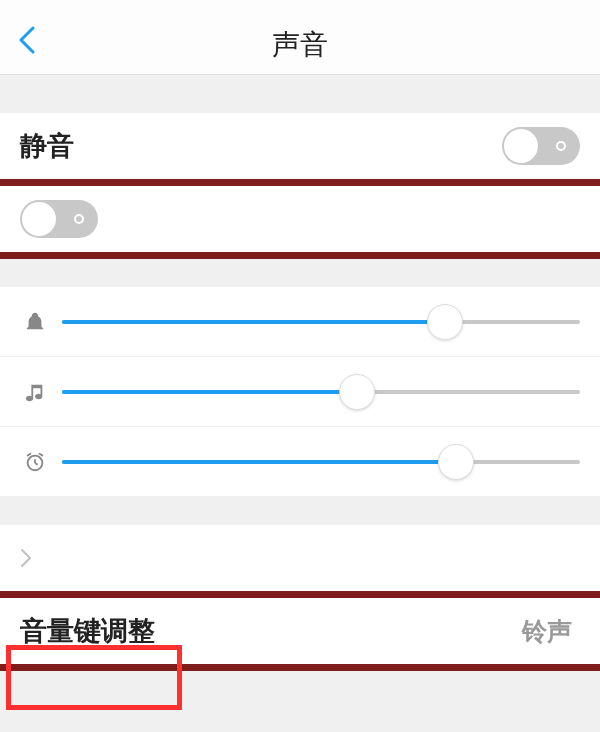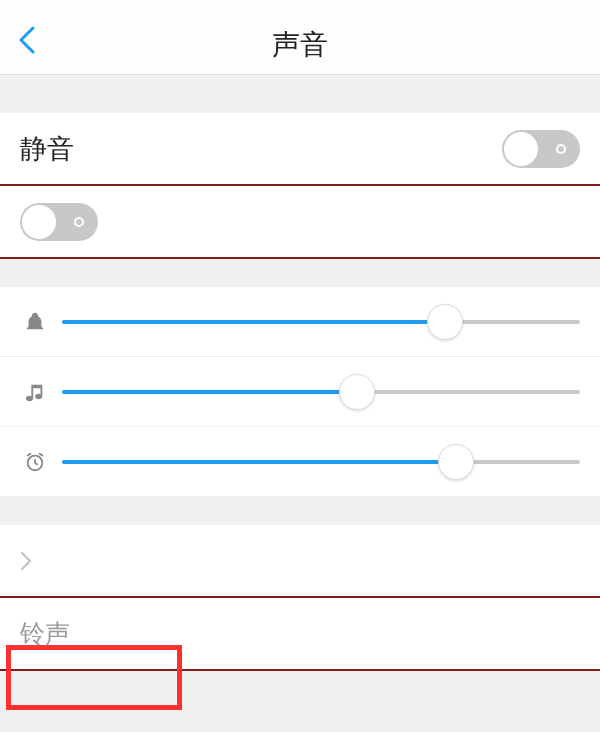--- a/index.html
+++ b/index.html
@@ -35,21 +35,22 @@
       margin-top: 16px;
     }
     .gap { height: 38px; background: #f0f0f0; }
     .gap-sm { height: 28px; background: #f0f0f0; }
     .row {
       background: #fff;
       height: 73px;
       display: flex;
       align-items: center;
       padding: 8px 20px;
-      border-bottom: 2px solid #7f1d1d;
+      border-bottom: 7px solid #7f1d1d;
+      font-weight: bold;
     }
     .row:last-child { border-bottom: none; }
     .row-label {
       font-size: 27px;
       color: #222;
       flex: 1;
     }
     .row-value {
       font-size: 25px;
       color: #999;
@@ -213,20 +214,21 @@
 
 <div class="gap-sm"></div>
 
 <div class="row">
   <svg class="chevron-right" viewBox="0 0 12 20">
     <polyline points="2,2 10,10 2,18" fill="none" stroke="#c0c0c0" stroke-width="2" stroke-linecap="round" stroke-linejoin="round"></polyline>
   </svg>
 </div>
 
 <div class="row">
+  <div class="row-label">音量键调整</div>
   <div class="row-value">铃声</div>
 </div>
 
 <div class="highlight-box" id="hlbox" style="left: 6px; top: 645px; width: 176px; height: 65px;"></div>
 
 <svg class="arrow-svg" id="arrow" width="600" height="732">
   <defs>
     <marker id="ahead" markerWidth="12" markerHeight="12" refX="9" refY="5" orient="auto">
       <path d="M0,0 L10,5 L0,10 L3,5 Z" fill="#ff3030"></path>
     </marker>

